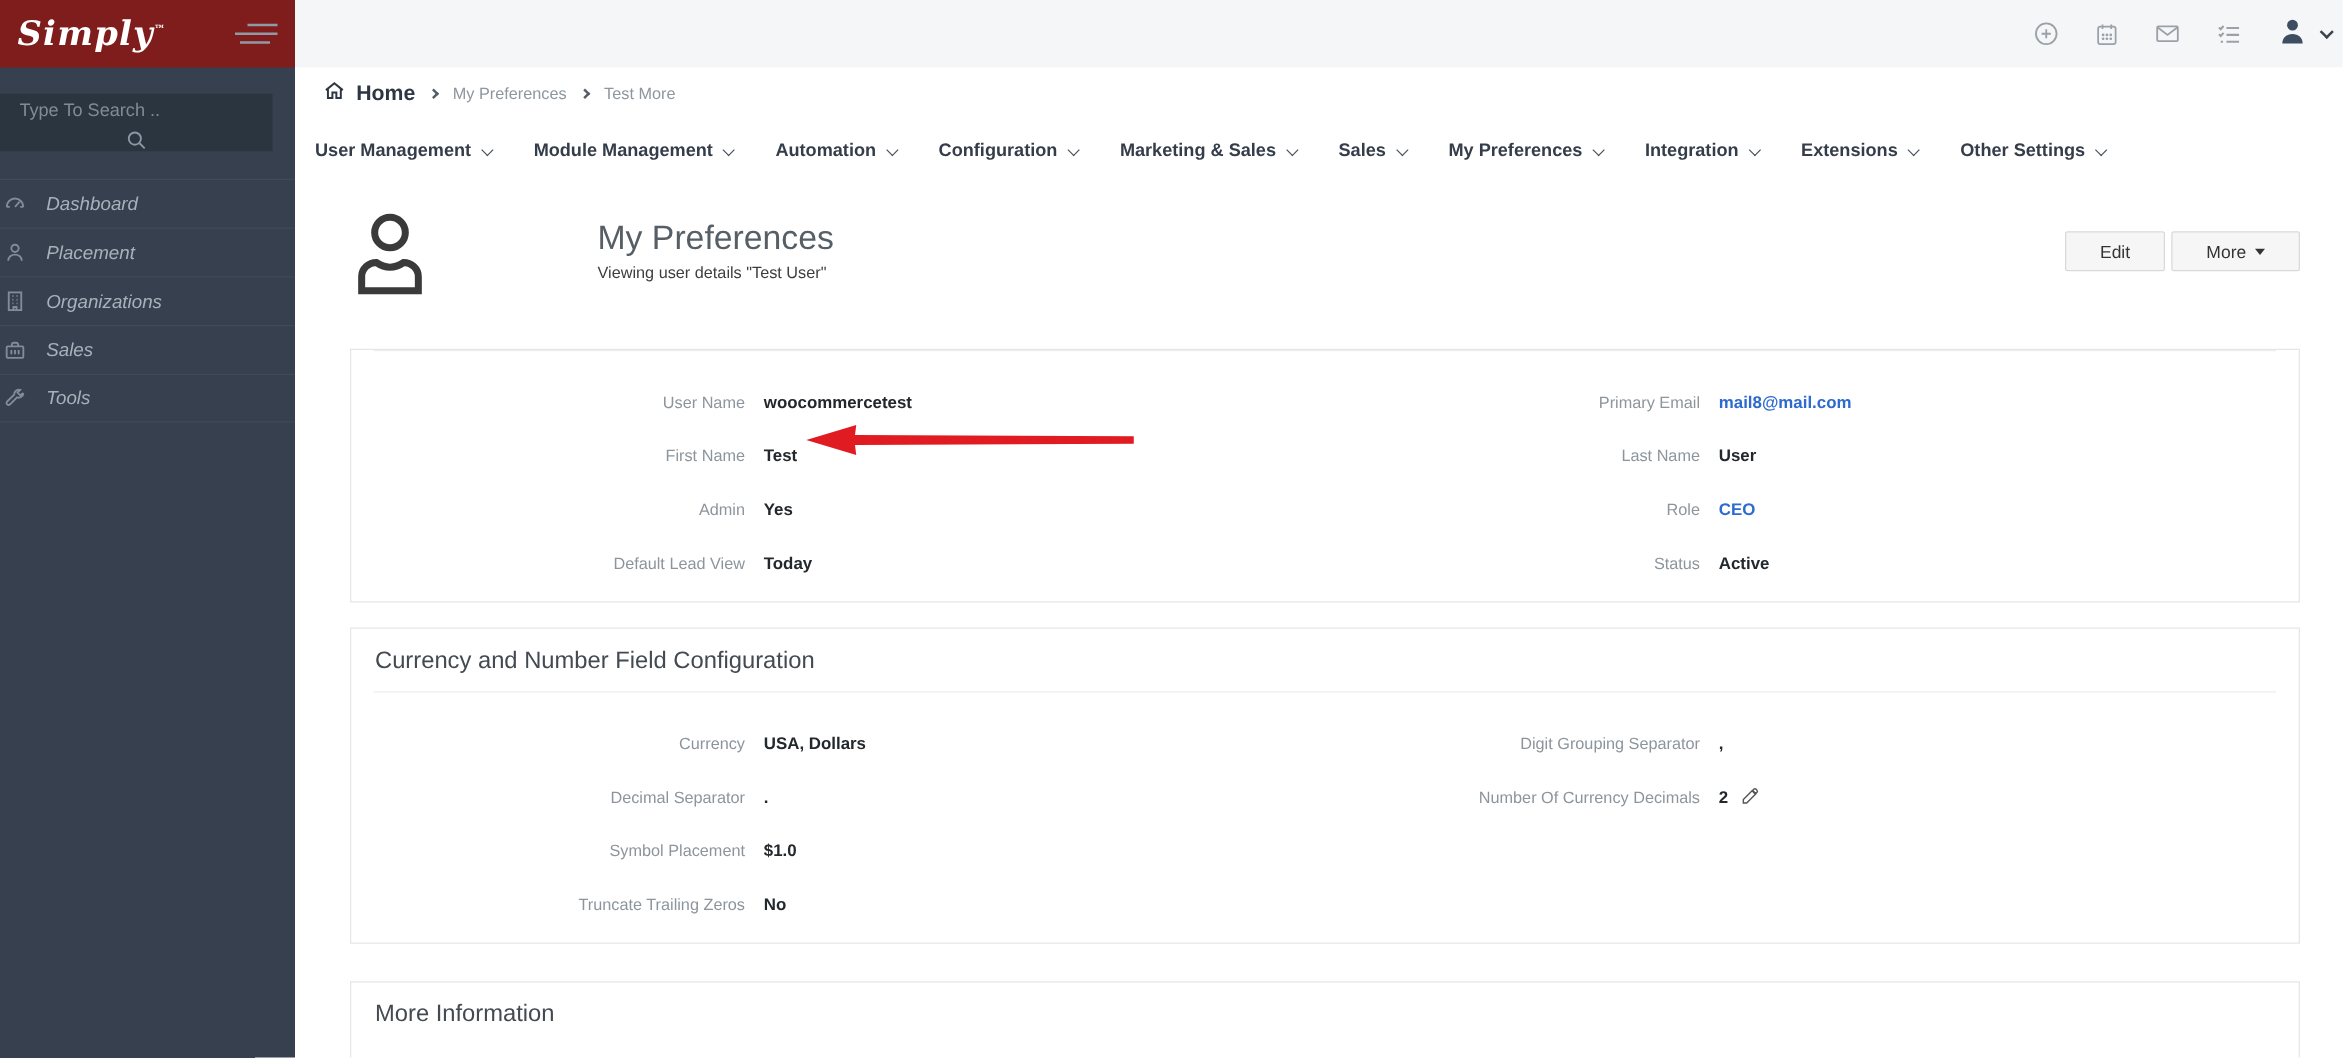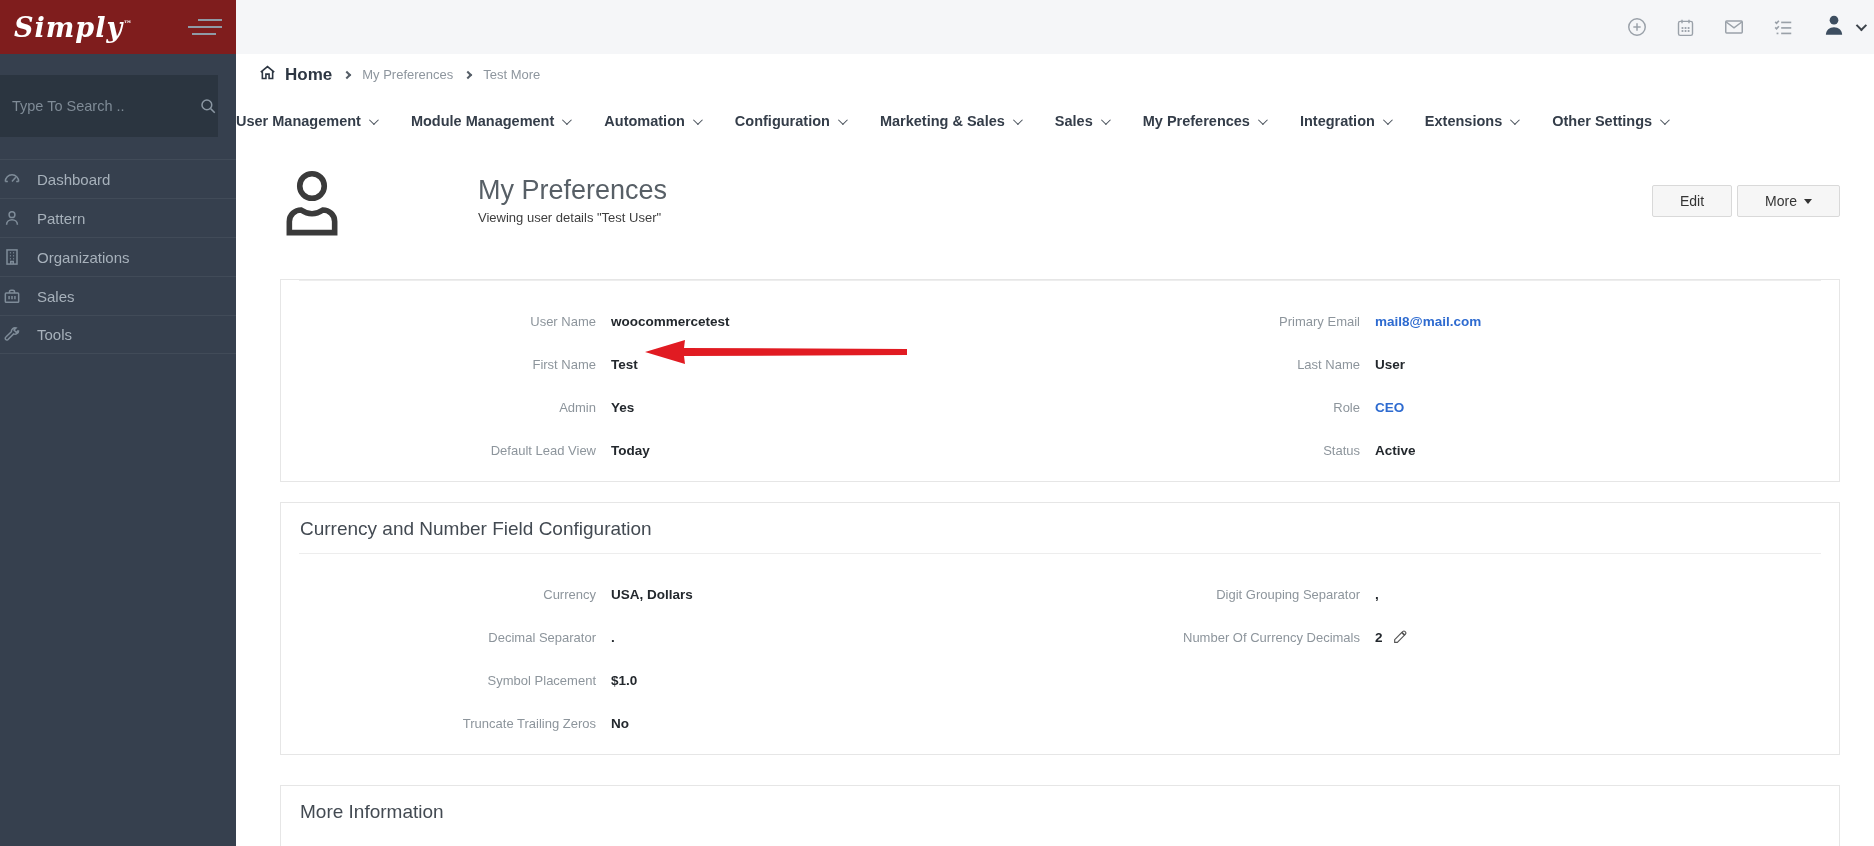--- a/index.html
+++ b/index.html
@@ -13,31 +13,31 @@
     padding:0 14px; position:relative; }
   .logo { color:#fff; font-family:"DejaVu Serif", serif; font-style:italic;
     font-weight:bold; font-size:27px; letter-spacing:1px; }
   .logo sup { font-size:9px; font-style:normal; }
   .hamburger { position:absolute; right:14px; top:19px; width:34px; cursor:pointer; }
   .hamburger span { display:block; height:2px; background:#8f9aa6; margin-bottom:5px; }
   .hamburger span:nth-child(1){ margin-left:10px; width:24px;}
   .hamburger span:nth-child(2){ width:34px;}
   .hamburger span:nth-child(3){ margin-left:4px; width:24px; margin-bottom:0;}
 
-  .search-row { margin-top:21px; width:218px; height:62px; background:#2b3540;
-    display:flex; align-items:center; padding:0 12px; }
+  .search-row { margin-top:21px; width:218px; height:46px; background:#2b3540;
+    display:flex; align-items:center; padding:0 12px;flex-direction:column; }
   .search-row input { flex:1; background:transparent; border:none; outline:none;
     color:#8d99a4; font-size:14.5px; font-family:"Liberation Sans",sans-serif; }
   .search-row input::placeholder { color:#7f8b96; opacity:1; }
   .search-icon svg { display:block; }
 
   .menu { margin-top:22px; }
   .menu-item { height:39px; display:flex; align-items:center; gap:13px;
     padding:0 10px 0 6px; border-top:1px solid rgba(255,255,255,0.06);
-    color:#a7b1bb; font-size:15px; cursor:pointer; }
+    color:#a7b1bb; font-size:15px; cursor:pointer;font-style:italic; }
   .menu-item:last-child { border-bottom:1px solid rgba(255,255,255,0.06); }
   .menu-item .mi { width:22px; display:flex; justify-content:flex-start; margin-left:-4px; }
   .menu-item svg { stroke:#7f8c99; }
 
   
   .topbar { position:absolute; left:236px; right:0; top:0; height:54px;
     background:#f5f6f8; display:flex; align-items:center; justify-content:flex-end;
     gap:27px; padding-right:10px; }
   .tb-icon { cursor:pointer; display:flex; align-items:center; }
   .tb-icon svg { stroke:#9aa1a9; }
@@ -49,21 +49,21 @@
   .breadcrumb { position:absolute; left:236px; right:0; top:54px; height:41px;
     background:#fff; display:flex; align-items:center; padding-left:22px; gap:10px; }
   .bc-home { display:flex; align-items:center; gap:8px; cursor:pointer;justify-content:flex-end; }
   .bc-home .bc-home-label { font-size:17px; font-weight:bold; color:#2d3642; }
   .bc-sep { width:6px; height:6px; border-right:2px solid #555e67;
     border-bottom:2px solid #555e67; transform:rotate(-45deg); margin:0 2px; }
   .bc-item { font-size:13px; color:#8e969e; cursor:pointer; }
 
   
   .settings-nav { position:absolute; left:236px; right:0; top:95px; height:52px;
-    background:#fff; display:flex; align-items:center; padding-left:0; gap:35px; }
+    background:#fff; display:flex; align-items:center; padding-left:16px; gap:35px; }
   .nav-item { display:flex; align-items:center; gap:8px; font-size:14.5px;
     font-weight:600; color:#343d49; cursor:pointer; white-space:nowrap; }
   .nav-chev { width:7px; height:7px; border-right:1.8px solid #4a525c;
     border-bottom:1.8px solid #4a525c; transform:rotate(45deg) translateY(-2px); }
 
   
   .content { position:absolute; left:236px; right:0; top:147px; bottom:0;
     background:#fff; overflow:hidden; }
   .page-head { position:relative; margin:20px 34px 0 44px; height:92px; }
   .big-avatar { position:absolute; left:0; top:0; }
@@ -127,21 +127,21 @@
         </span>
       <span>Dashboard</span>
     </div>
     <div class="menu-item">
       <span class="mi">
         <svg width="20" height="20" viewBox="0 0 24 24" fill="none" stroke-width="1.8">
           <circle cx="12" cy="8" r="3.5"></circle>
             <path d="M5.5 20c0-3.6 2.9-6 6.5-6s6.5 2.4 6.5 6"></path>
         </svg>
         </span>
-      <span>Pattern</span>
+      <span>Placement</span>
     </div>
     <div class="menu-item">
       <span class="mi">
         <svg width="20" height="20" viewBox="0 0 24 24" fill="none" stroke-width="1.8">
           <rect x="6" y="3.5" width="12" height="17"></rect>
             <path d="M9.5 7h1M13.5 7h1M9.5 10.5h1M13.5 10.5h1M9.5 14h1M13.5 14h1M10.5 20.5v-3h3v3"></path>
         </svg>
         </span>
       <span>Organizations</span>
     </div>

